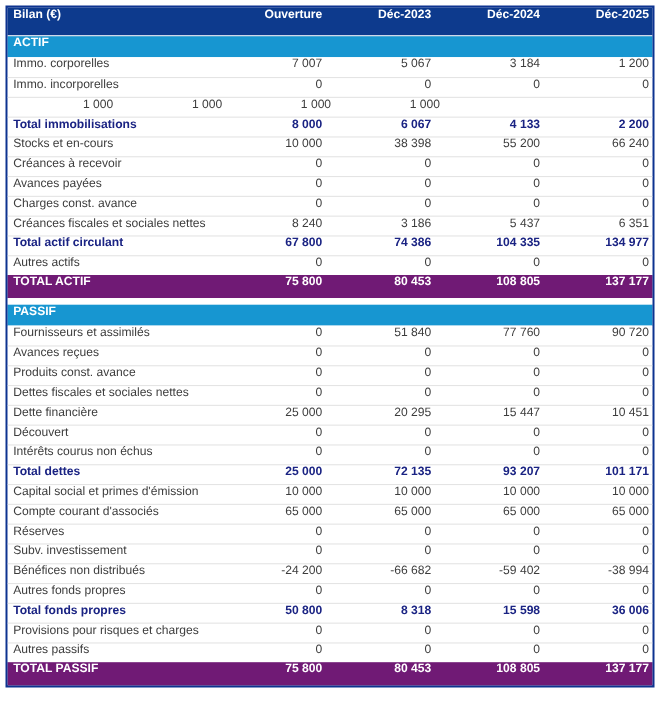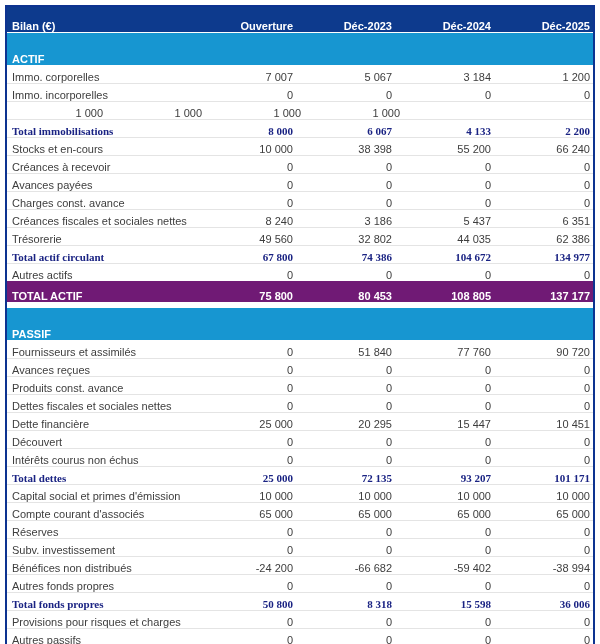--- a/index.html
+++ b/index.html
@@ -14,57 +14,56 @@
     position: absolute;
     left: 5px;
     top: 5px;
     width: 590px;
     box-sizing: border-box;
     border: 2px solid #0d3390;
     background: #ffffff;
   }
   .row {
     display: flex;
-    align-items: flex-end;
+    align-items: flex-start;
     height: 18px;
     box-sizing: border-box;
     font-size: 11px;
     color: #3d3d3d;
     background: #ffffff;
   }
   .header-row {
     height: 26px;
     background: #0d3a8d;
     color: #ffffff;
     font-weight: bold;
     border-bottom: 1px solid #ffffff;
   }
   .band-row {
-    height: 32px;
+    height: 19px;
     background: #1796d1;
     color: #ffffff;
     font-weight: bold;
   }
   .total-row {
     height: 21px;
     background: #701a75;
     color: #ffffff;
     font-weight: bold;
   }
   .gap-row {
     height: 6px;
     background: #ffffff;
   }
   .data-row + .data-row {
     border-top: 1px solid #e4e4e4;
   }
   .emphasis {
     color: #1a2383;
     font-weight: bold;
-    font-family: Liberation Serif, serif;
   }
   .label-cell {
     flex: 1 1 auto;
     padding-left: 5px;
     white-space: nowrap;
     overflow: hidden;
   }
   .num-cell {
     flex: 0 0 99px;
     width: 99px;
@@ -144,32 +143,25 @@
         <div class="num-cell">0</div>
         <div class="num-cell">0</div>
       </div>
       <div class="row data-row">
         <div class="label-cell">Créances fiscales et sociales nettes</div>
         <div class="num-cell">8 240</div>
         <div class="num-cell">3 186</div>
         <div class="num-cell">5 437</div>
         <div class="num-cell">6 351</div>
       </div>
-      <div class="row data-row">
-        <div class="label-cell">Trésorerie</div>
-        <div class="num-cell">49 560</div>
-        <div class="num-cell">32 802</div>
-        <div class="num-cell">44 035</div>
-        <div class="num-cell">62 386</div>
-      </div>
       <div class="row data-row emphasis">
         <div class="label-cell">Total actif circulant</div>
         <div class="num-cell">67 800</div>
         <div class="num-cell">74 386</div>
-        <div class="num-cell">104 672</div>
+        <div class="num-cell">104 335</div>
         <div class="num-cell">134 977</div>
       </div>
       <div class="row data-row">
         <div class="label-cell">Autres actifs</div>
         <div class="num-cell">0</div>
         <div class="num-cell">0</div>
         <div class="num-cell">0</div>
         <div class="num-cell">0</div>
       </div>
       <div class="row total-row">

